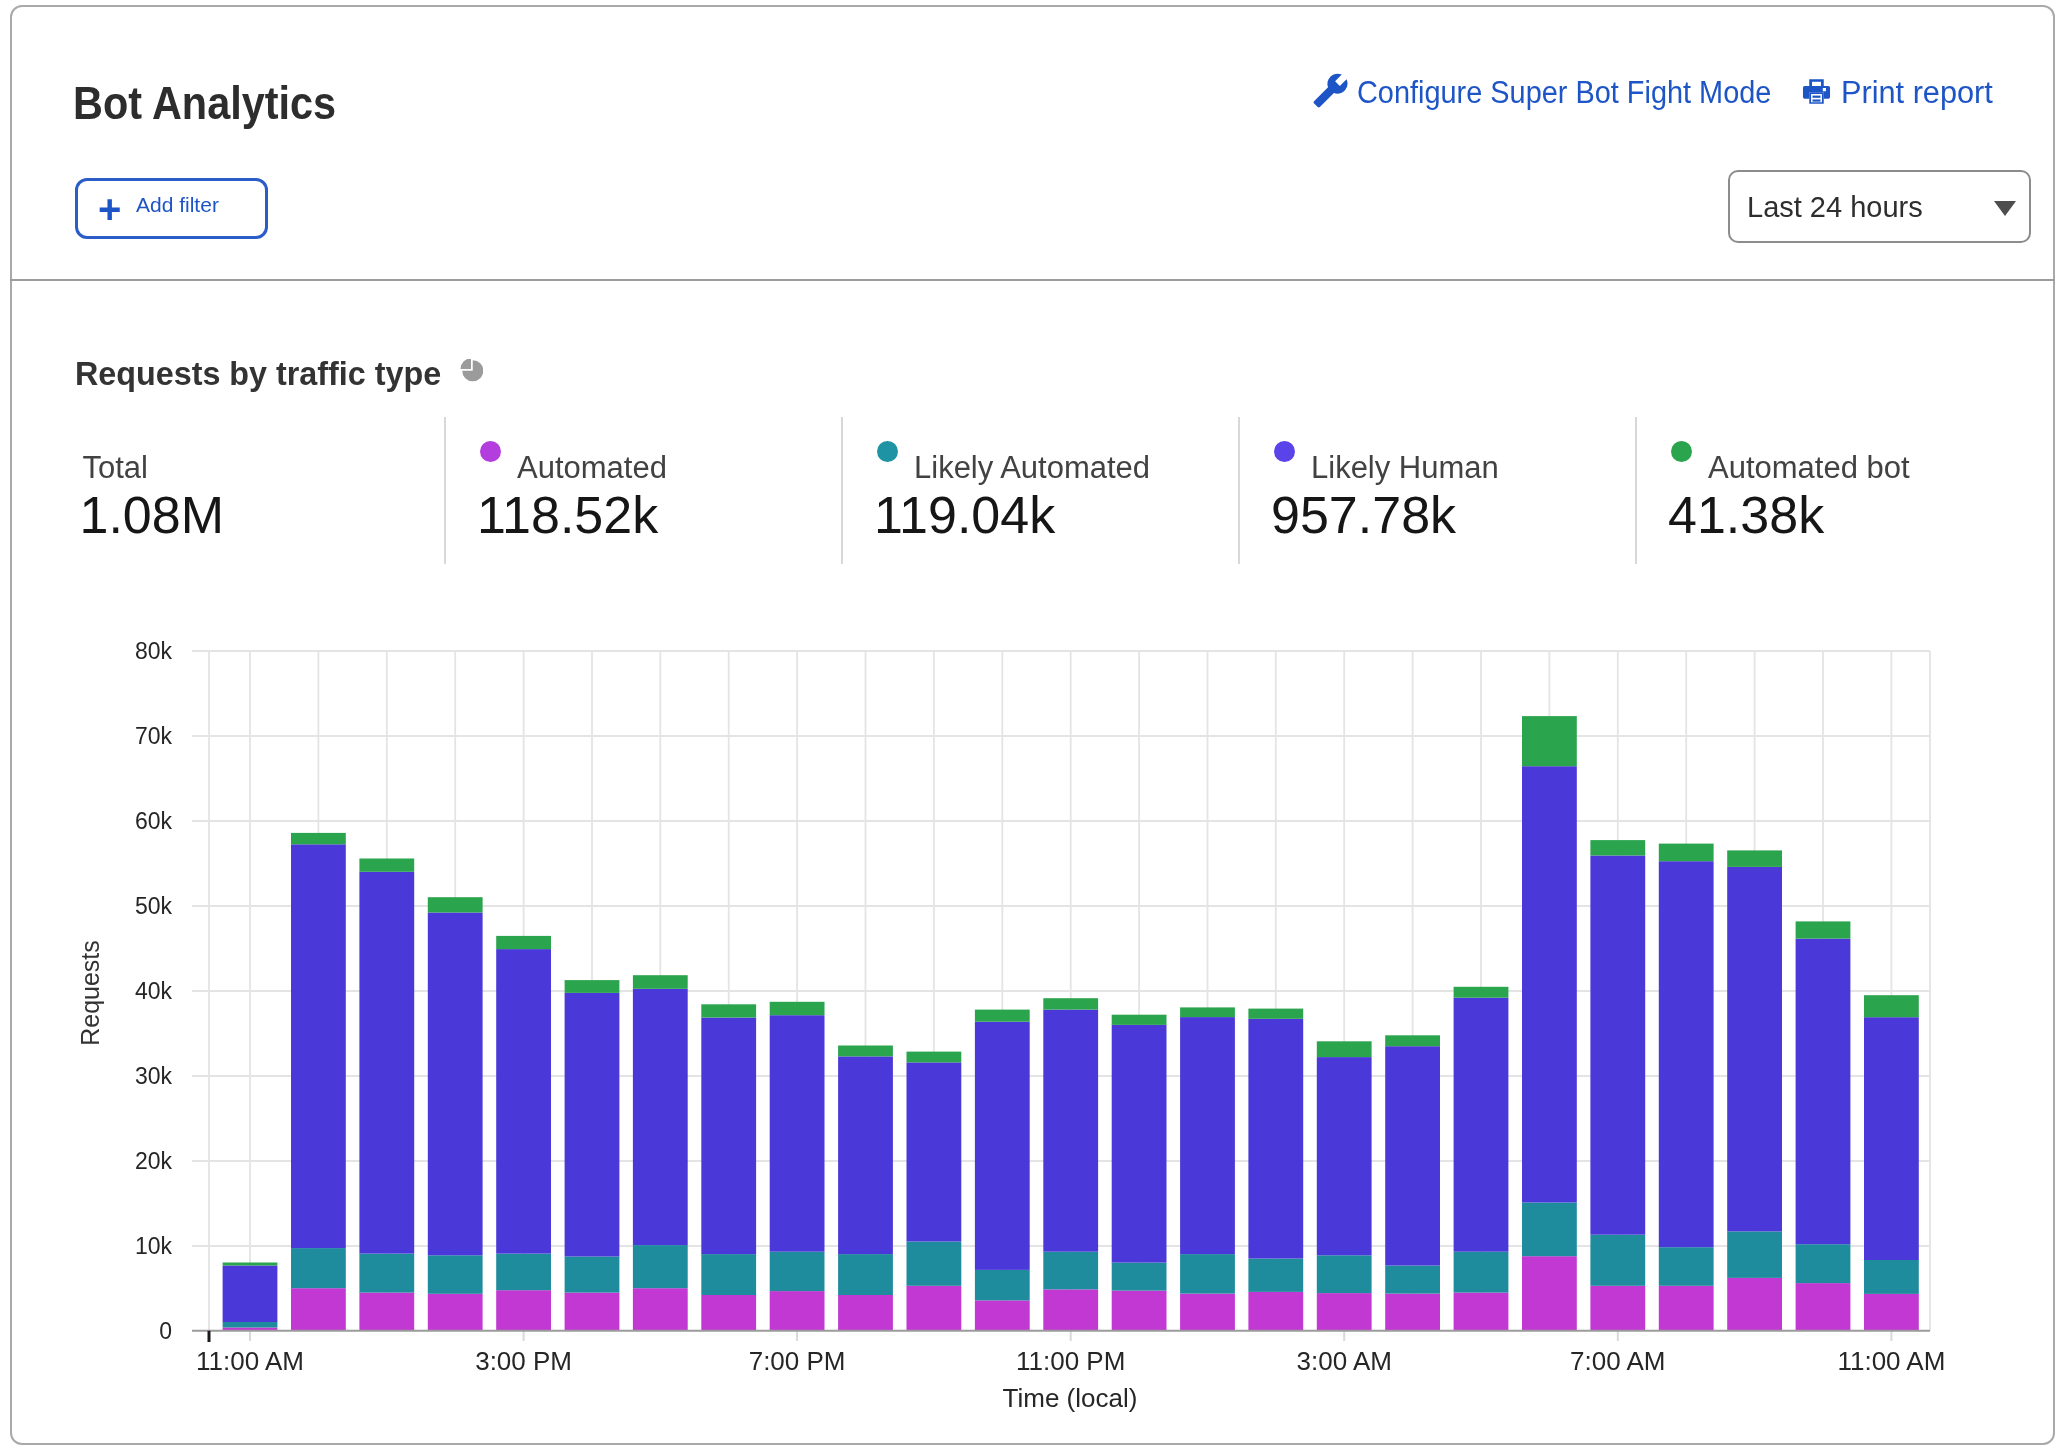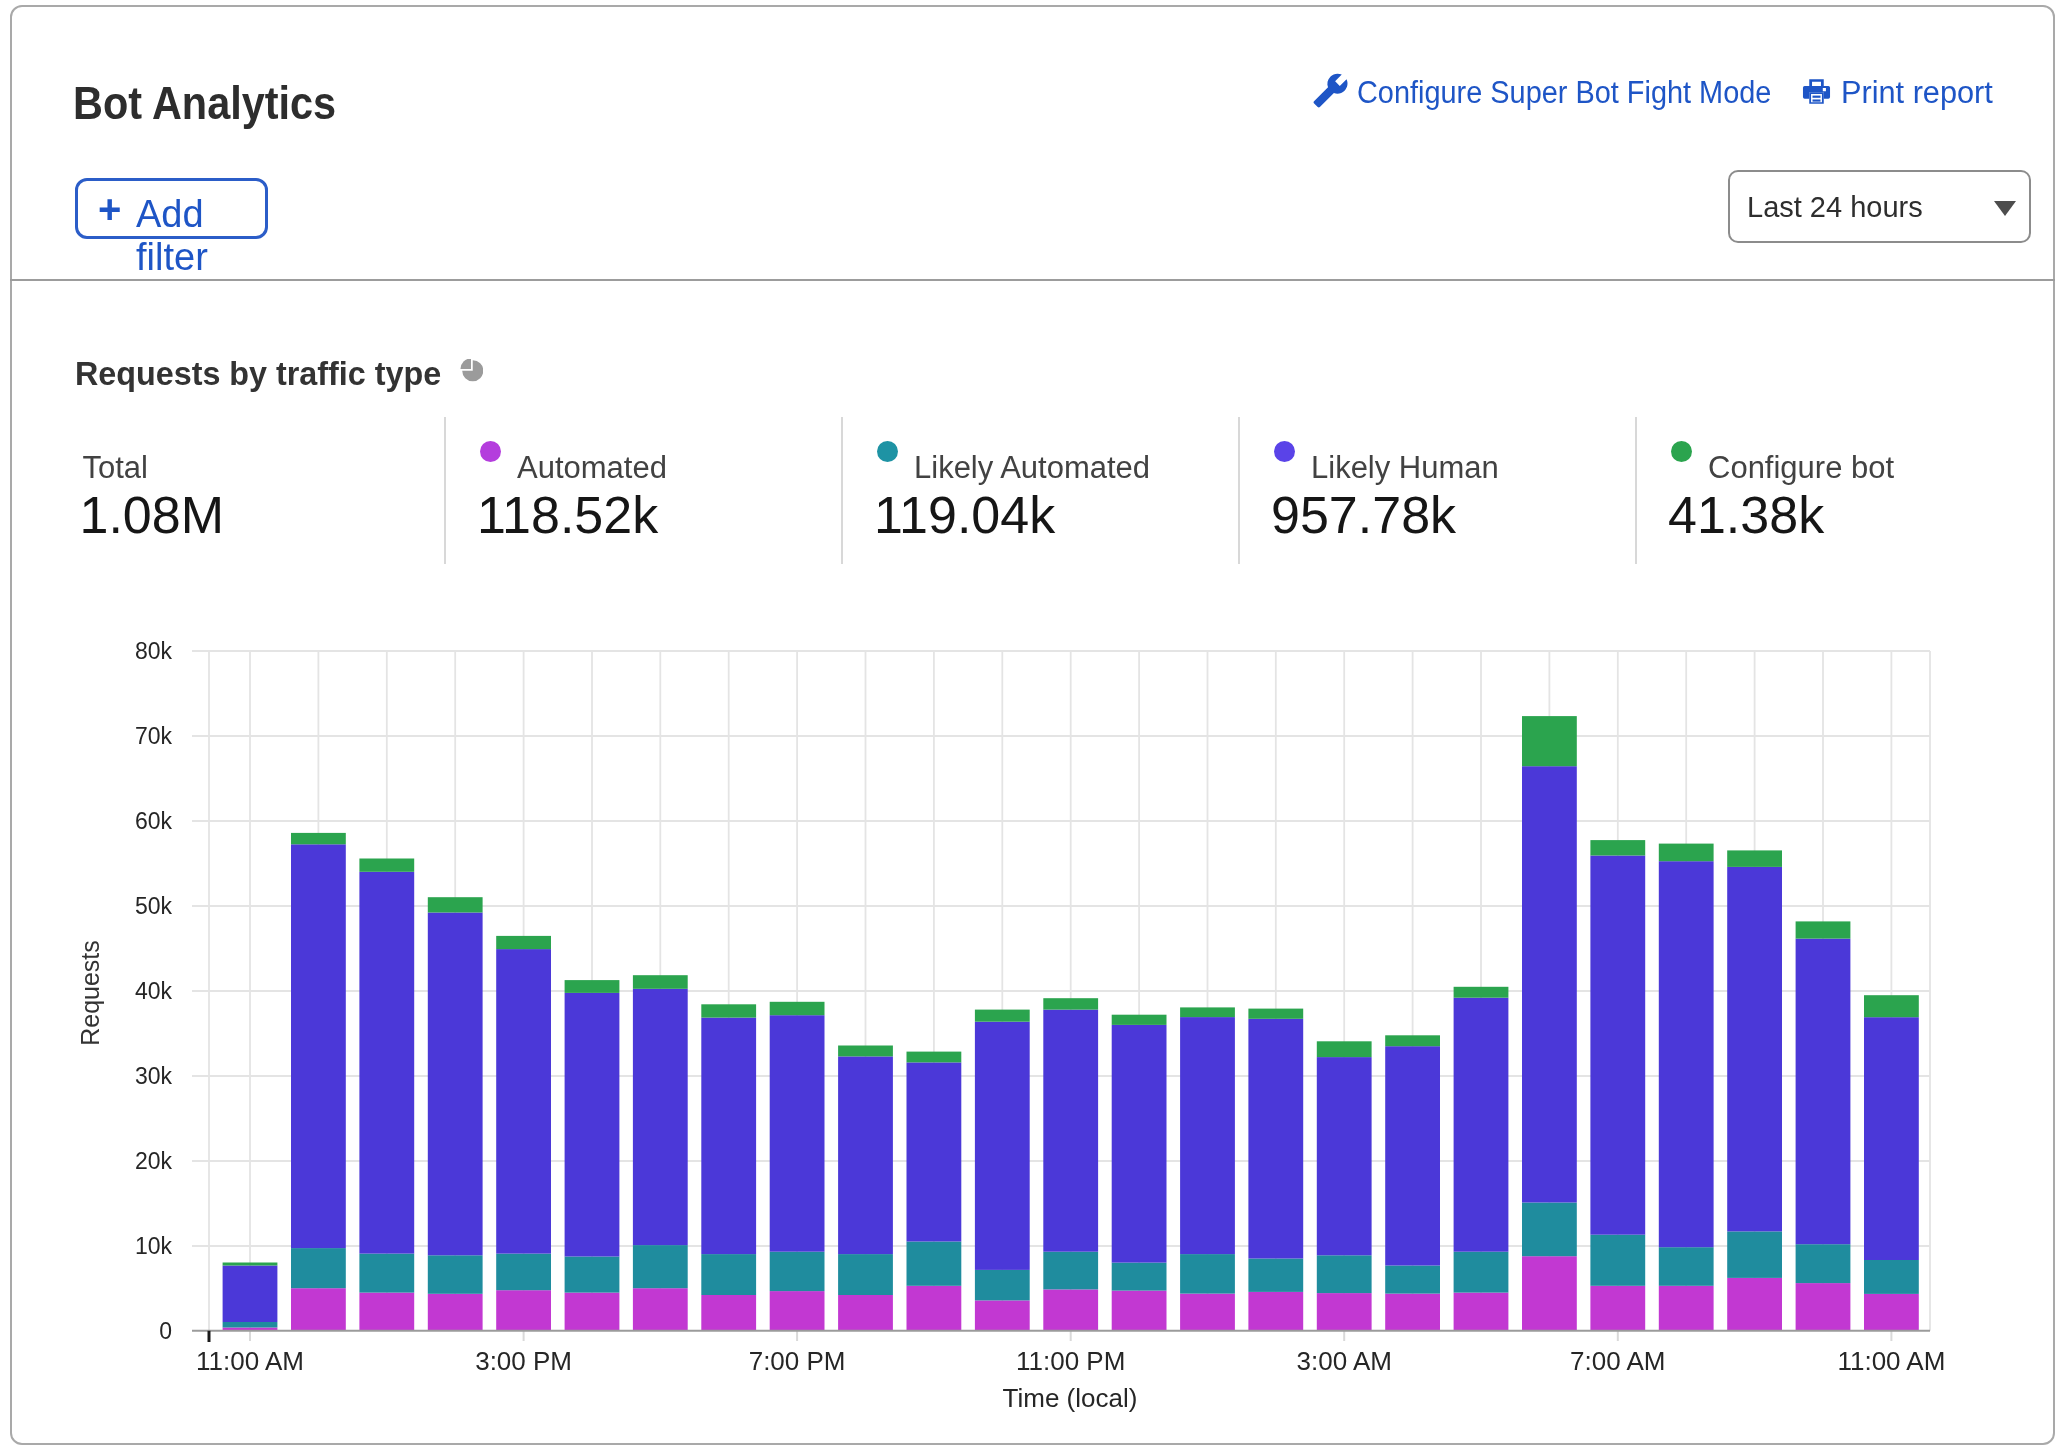--- a/index.html
+++ b/index.html
@@ -5,21 +5,21 @@
 * { margin:0; padding:0; box-sizing:border-box; }
 html,body { width:2062px; height:1450px; background:#fff; font-family:"Liberation Sans", sans-serif; }
 #page { position:absolute; left:0; top:0; width:2062px; height:1450px; overflow:hidden; }
 #card { position:absolute; left:10px; top:5px; width:2045px; height:1440px; border:2px solid #a9a9a9; border-radius:12px; background:#fff; }
 .abs { position:absolute; }
 #hdr-div { position:absolute; left:10px; top:279px; width:2045px; height:2px; background:#9c9c9c; }
 h1 { position:absolute; left:73px; top:76px; font-size:46px; font-weight:700; color:#2d2d2d; transform:scaleX(.9); transform-origin:left top; white-space:nowrap; }
 .link { position:absolute; color:#1e55c6; font-size:31px; transform-origin:left top; white-space:nowrap; }
 #addfilter { position:absolute; left:75px; top:178px; width:193px; height:61px; border:3px solid #2b5dc8; border-radius:12px; color:#1e55c6; }
 #addfilter .plus { position:absolute; left:20px; top:6px; font-size:40px; font-weight:700; }
-#addfilter .txt { position:absolute; left:58px; top:12px; font-size:38px; }
+#addfilter .txt { position:absolute; left:58px; top:12px; font-size:21px; }
 #select { position:absolute; left:1684px; top:170px; width:303px; height:73px; border:2px solid #8c8c8c; border-radius:10px;margin-left:44px; }
 #select .txt { position:absolute; left:17px; top:19px; font-size:29px; color:#2e2e2e; }
 #select .caret { position:absolute; right:13px; top:29px; width:0; height:0; border-left:11px solid transparent; border-right:11px solid transparent; border-top:15px solid #4d4d4d; }
 #rtt { position:absolute; left:75px; top:354px; font-size:34px; font-weight:700; color:#333; transform:scaleX(.95); transform-origin:left top; white-space:nowrap; }
 .dot { position:absolute; top:441px; width:21px; height:21px; border-radius:50%; }
 .slabel { position:absolute; top:437px; font-size:31px; color:#424242;margin-top:13px; }
 .sval { position:absolute; top:485px; font-size:52px; font-weight:400; color:#161616; }
 .sdiv { position:absolute; top:417px; width:2px; height:147px; background:#d8d8d8; }
 svg { position:absolute; left:0; top:0; }
 </style>
@@ -59,21 +59,21 @@
 <div class="dot" style="left:480.0px;background:#b43ddd"></div>
 <div class="slabel" style="left:517.0px">Automated</div>
 <div class="sval" style="left:477.0px">118.52k</div>
 <div class="dot" style="left:877.0px;background:#1e93a4"></div>
 <div class="slabel" style="left:914.0px">Likely Automated</div>
 <div class="sval" style="left:874.0px">119.04k</div>
 <div class="dot" style="left:1274.0px;background:#5a43e8"></div>
 <div class="slabel" style="left:1311.0px">Likely Human</div>
 <div class="sval" style="left:1271.0px">957.78k</div>
 <div class="dot" style="left:1671.0px;background:#2ba44e"></div>
-<div class="slabel" style="left:1708.0px">Configure bot</div>
+<div class="slabel" style="left:1708.0px">Automated bot</div>
 <div class="sval" style="left:1668.0px">41.38k</div>
 <div class="sdiv" style="left:443.7px"></div>
 <div class="sdiv" style="left:840.9px"></div>
 <div class="sdiv" style="left:1238.1px"></div>
 <div class="sdiv" style="left:1635.3px"></div>
   <svg width="2062" height="1450" viewBox="0 0 2062 1450">
 <line x1="192" y1="1246.0" x2="1930" y2="1246.0" stroke="#e4e4e4" stroke-width="1.8"></line>
 <line x1="192" y1="1161.0" x2="1930" y2="1161.0" stroke="#e4e4e4" stroke-width="1.8"></line>
 <line x1="192" y1="1076.0" x2="1930" y2="1076.0" stroke="#e4e4e4" stroke-width="1.8"></line>
 <line x1="192" y1="991.0" x2="1930" y2="991.0" stroke="#e4e4e4" stroke-width="1.8"></line>

